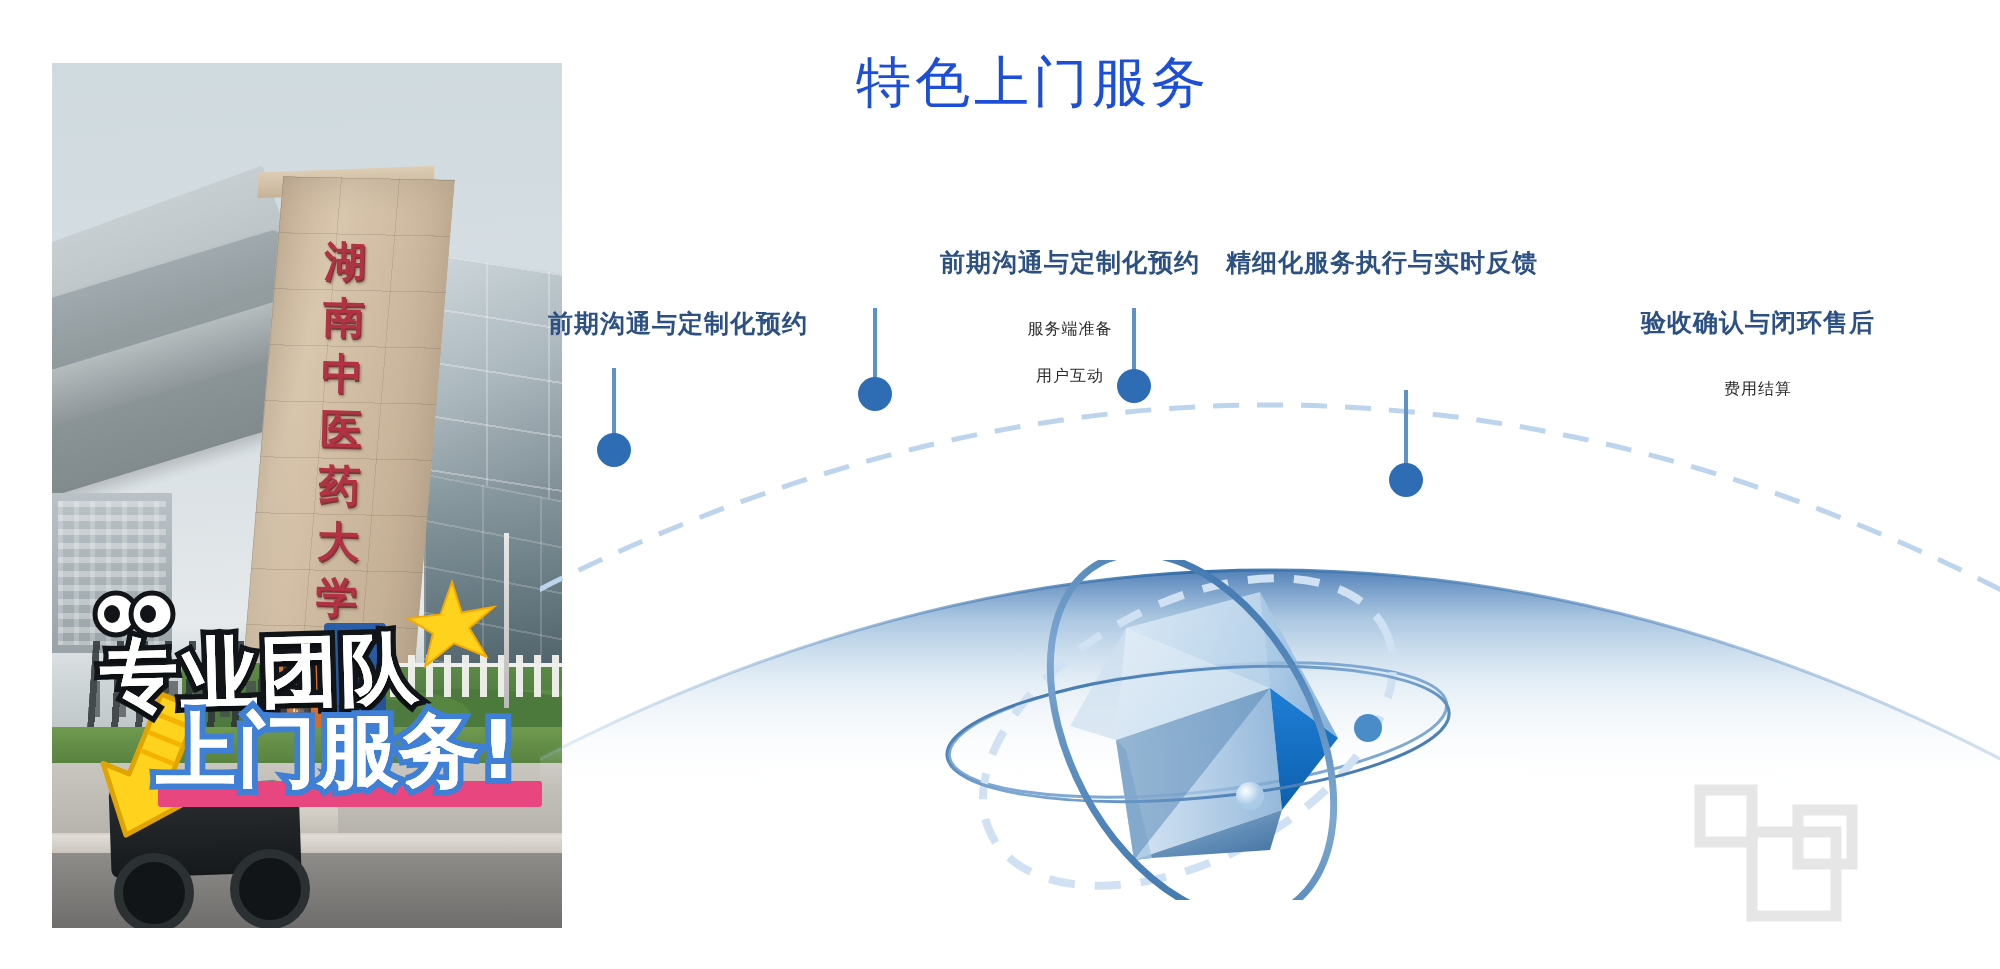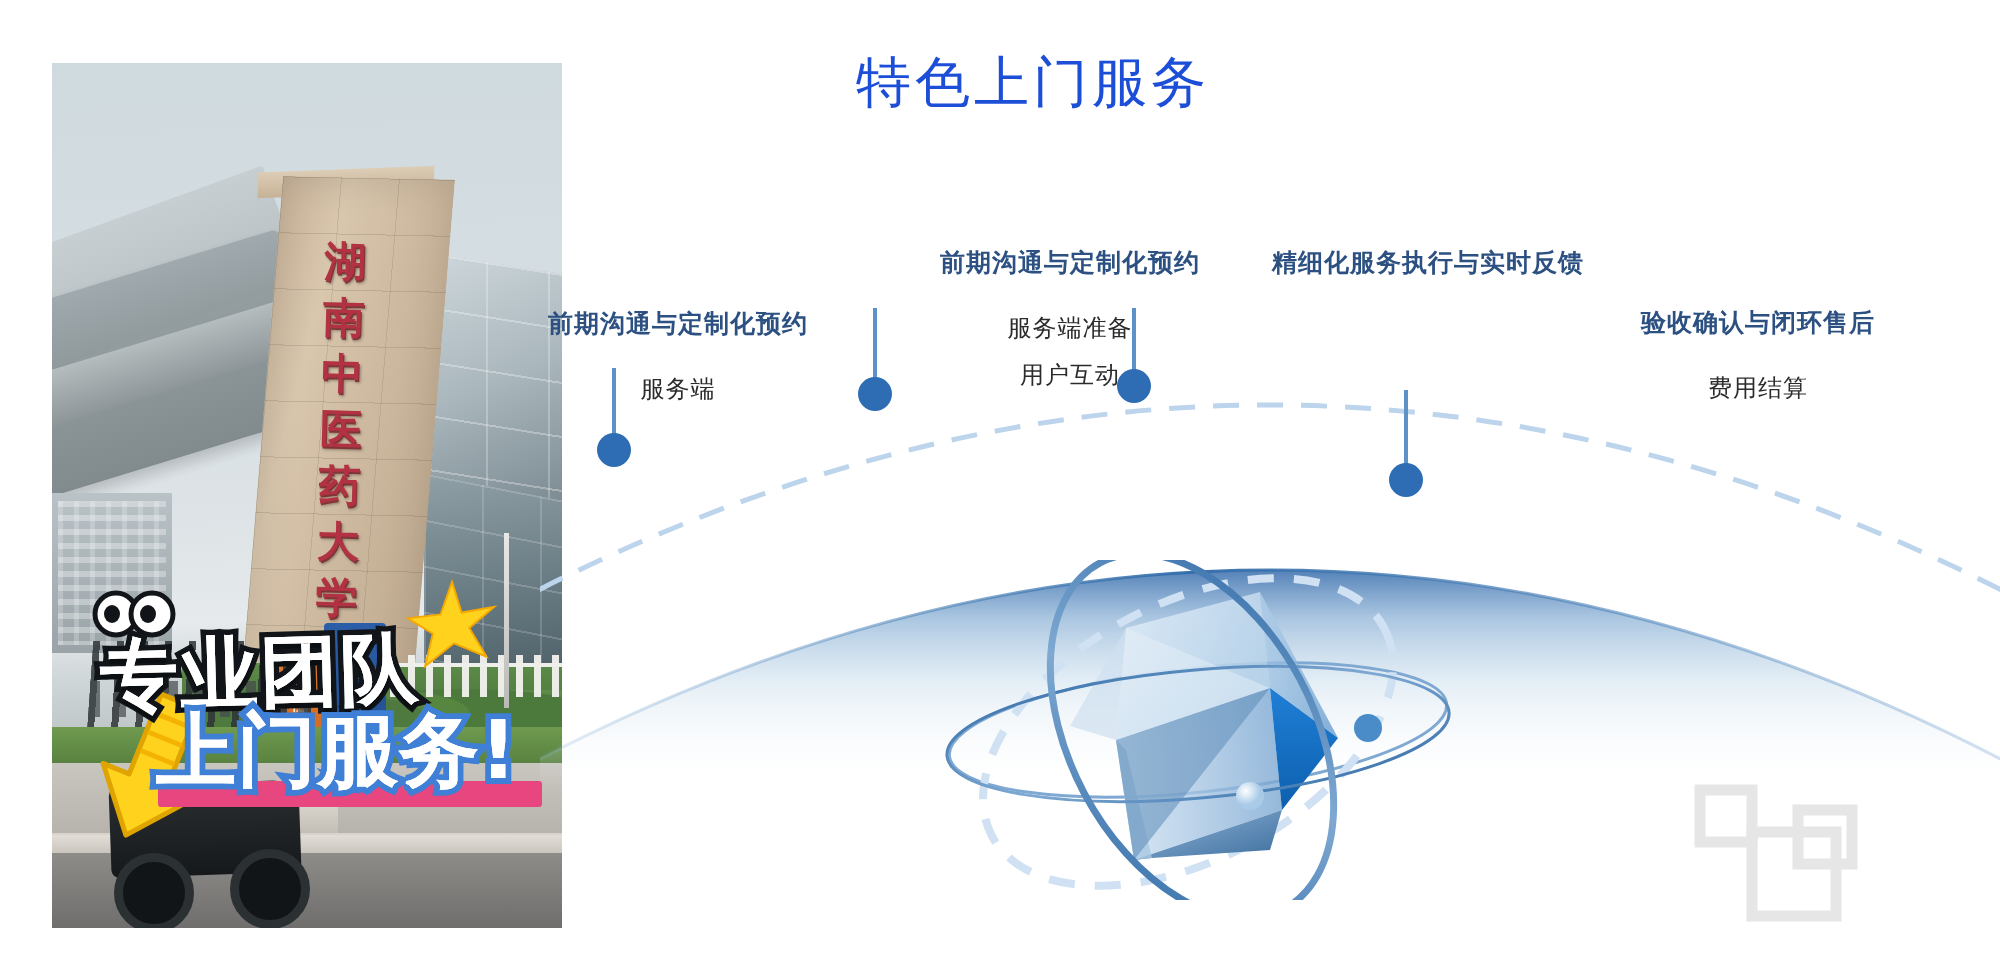--- a/index.html
+++ b/index.html
@@ -251,25 +251,25 @@
   .corner-squares{position:absolute;left:1690px;top:780px;width:230px;height:150px;}
 
   .node{position:absolute;text-align:center;white-space:nowrap;}
   .node .head{
     font-family:"DejaVu Serif","Liberation Serif",serif;
     font-weight:700;font-size:25px;color:#2b5081;letter-spacing:1px;
   }
   .node .subs{margin-top:26px;}
   .node .subs div{
     font-family:"DejaVu Serif","Liberation Serif",serif;
-    font-size:24px;color:#2b2b2b;line-height:47px;letter-spacing:1px;
+    font-size:16px;color:#2b2b2b;line-height:47px;letter-spacing:1px;
   }
   .n1{left:498px;top:307px;width:360px;}
   .n2{left:890px;top:246px;width:360px;}
-  .n3{left:1238px;top:246px;width:380px;}
+  .n3{left:1192px;top:246px;width:380px;}
   .n4{left:1578px;top:306px;width:360px;}
 </style>
 </head>
 <body>
 
 <div class="slide">
 
   <div class="photo-frame">
     <div class="sky"></div>
     <div class="ramp3"></div>
@@ -438,21 +438,20 @@
 
   <svg class="corner-squares" viewBox="0 0 230 150">
     <rect x="10" y="10" width="52" height="52" fill="none" stroke="#e6e6e6" stroke-width="11"></rect>
     <rect x="108" y="30" width="54" height="54" fill="none" stroke="#e6e6e6" stroke-width="11"></rect>
     <rect x="62" y="52" width="84" height="84" fill="none" stroke="#e6e6e6" stroke-width="11"></rect>
   </svg>
 
   <div class="node n1">
     <div class="head">前期沟通与定制化预约</div>
     <div class="subs">
-      <div>服务端</div>
     </div>
   </div>
 
   <div class="node n2">
     <div class="head">前期沟通与定制化预约</div>
     <div class="subs">
       <div>服务端准备</div>
       <div>用户互动</div>
     </div>
   </div>

